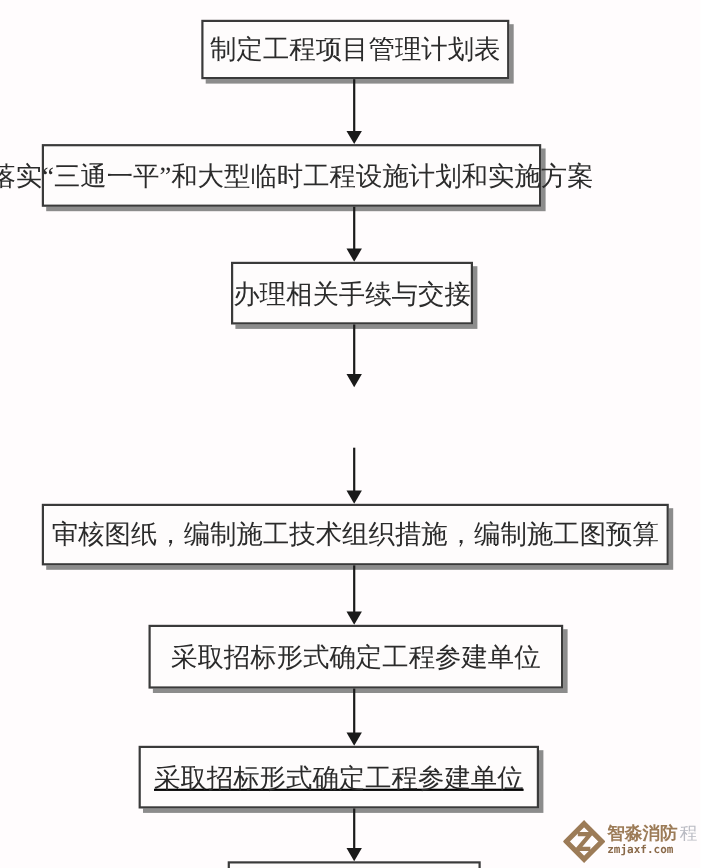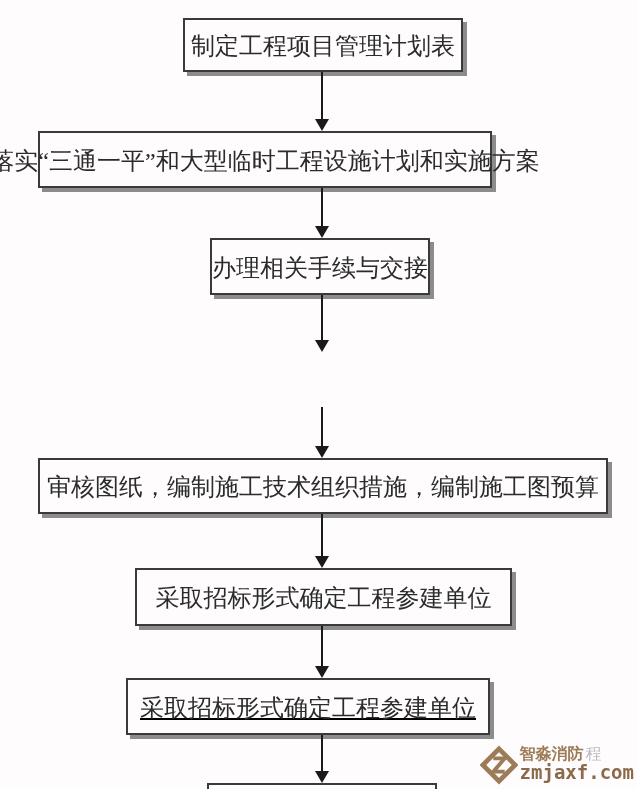--- a/index.html
+++ b/index.html
@@ -76,21 +76,21 @@
     color: #9c7b57;
     white-space: nowrap;
   }
   .wm-faint {
     color: #babbc3;
     font-weight: normal;
     margin-left: 2px;
   }
   .wm-line2 {
     font-family: "DejaVu Sans Mono", "Liberation Mono", monospace;
-    font-size: 19px;
+    font-size: 10px;
     font-weight: bold;
     color: #8a6a4a;
     white-space: nowrap;
   }
 </style>
 </head>
 <body>
 
 <div class="canvas">
 

